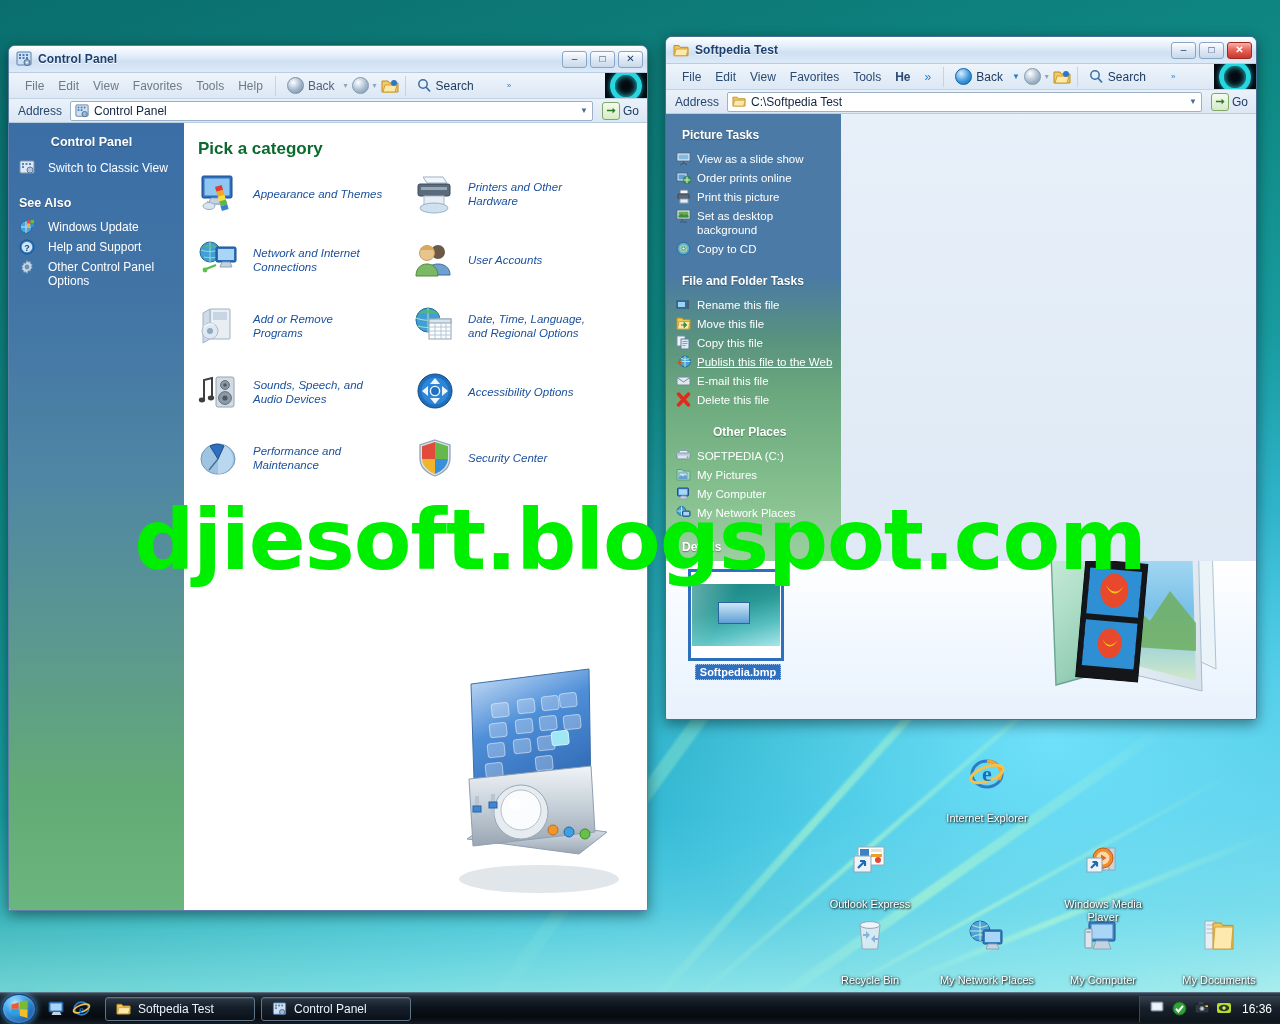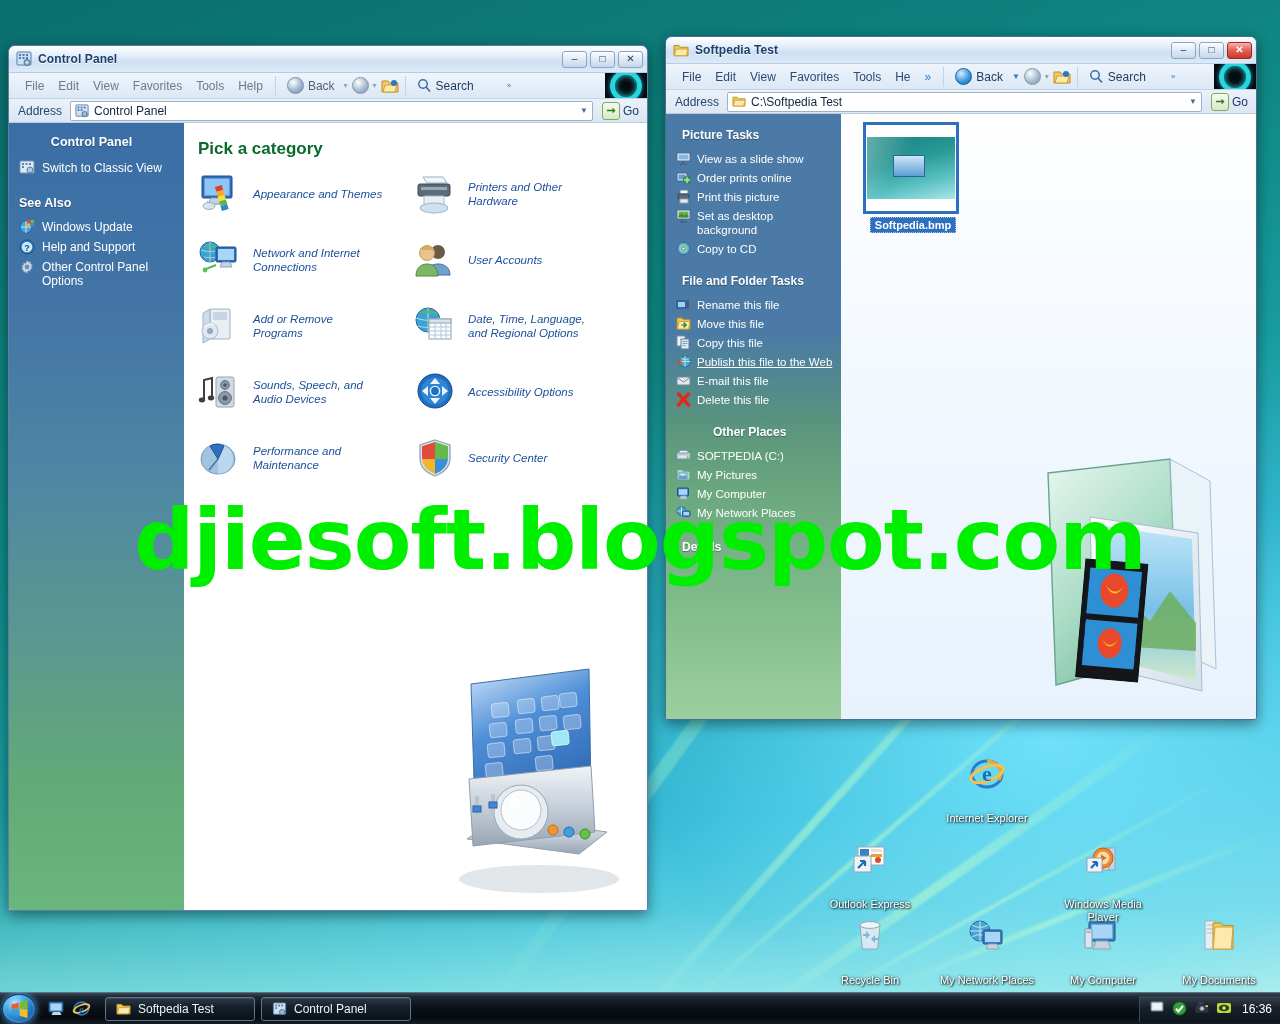--- a/index.html
+++ b/index.html
@@ -107,33 +107,33 @@
   }
 
   
   #cp-window { left:8px; top:45px; width:640px; height:866px; }
   .cp-body { display:flex; height: calc(100% - 77px); background:#fff; }
   .cp-side {
     width:175px; flex:0 0 175px; color:#fff; padding:12px 10px 0 0;
     background: linear-gradient(180deg,#3a6ea5 0%, #4274a6 22%, #4f86a4 45%, #5d9a8d 68%, #63ab76 85%, #6bb57e 100%);
   }
   .cp-side-h { font-size:12.5px; font-weight:bold; text-align:center; margin-bottom:9px; text-shadow:0 1px 1px rgba(0,0,0,.3); }
-  .cp-link { display:flex; align-items:flex-start; gap:7px; padding:2px 0 2px 10px; font-size:12px; line-height:14px; }
+  .cp-link { display:flex; align-items:flex-start; gap:13px; padding:2px 0 2px 10px; font-size:12px; line-height:14px; }
   .cp-link .txt { padding-top:1px; }
   .cp-sec { font-size:12.5px; font-weight:bold; padding:18px 0 7px 10px; text-shadow:0 1px 1px rgba(0,0,0,.3); }
   .cp-main { flex:1; background:#fff; padding:16px 0 0 14px; position:relative; overflow:hidden; }
   .pick-title { font-size:17px; color:#0a6a2e; font-weight:bold; margin-bottom:14px; }
   .cat-grid { display:grid; grid-template-columns: 215px 215px; row-gap:24px;font-style:italic; }
   .cat { display:flex; align-items:center; gap:9px; }
   .cat .lbl { font-size:11.5px; color:#1a4f9c; line-height:14px; max-width:130px; }
   .cp-watermark-img { position:absolute; right:18px; bottom:6px; width:200px; height:250px; }
 
   
   #exp-window { left:665px; top:36px; width:592px; height:684px; border-color:#4a6f95; }
-  .exp-body { display:flex; height: calc(100% - 77px); }
+  .exp-body { display:flex; height: calc(100% - 77px); flex-direction: column; }
   .exp-side {
     width:175px; flex:0 0 175px; color:#fff; padding:10px 8px 0 0;
     background: linear-gradient(180deg,#4a7aa5 0%, #4a7aa5 36%, #58927f 50%, #6aa77d 62%, #7fbb8a 80%, #9ccfa0 100%);
     position:relative;
   }
   .exp-sec-h { font-size:12px; font-weight:bold; padding:4px 0 7px 16px; text-shadow:0 1px 1px rgba(0,0,0,.35); }
   .exp-link { display:flex; align-items:flex-start; gap:6px; padding:2px 0 2px 10px; font-size:11.5px; line-height:14px; }
   .exp-link .txt { padding-top:1px; }
   .exp-link .txt.ul { text-decoration:underline; }
   .exp-main { flex:1; background: linear-gradient(180deg,#ffffff 0%,#f4f9ff 40%, #e8f2fd 100%); position:relative; overflow:hidden; }
@@ -608,21 +608,21 @@
     </div>
   </div>
 
   <div class="menubar">
     <div class="menu-items">
       <span style="color:#2b4a72;">File</span>
       <span style="color:#2b4a72;">Edit</span>
       <span style="color:#2b4a72;">View</span>
       <span style="color:#2b4a72;">Favorites</span>
       <span style="color:#2b4a72;">Tools</span>
-      <span style="color:#2b4a72;">He</span>
+      <span style="color:#2b4a72;font-weight:bold;">He</span>
       <span style="color:#2a7fc9;">»</span>
     </div>
     <div class="menu-div"></div>
     <div class="tbgroup">
       <div class="tb-btn en">
         <span class="circ back en"></span>
         <span>Back</span>
       </div>
       <span class="caret blue">▼</span>
       <span class="circ fwd"></span>

